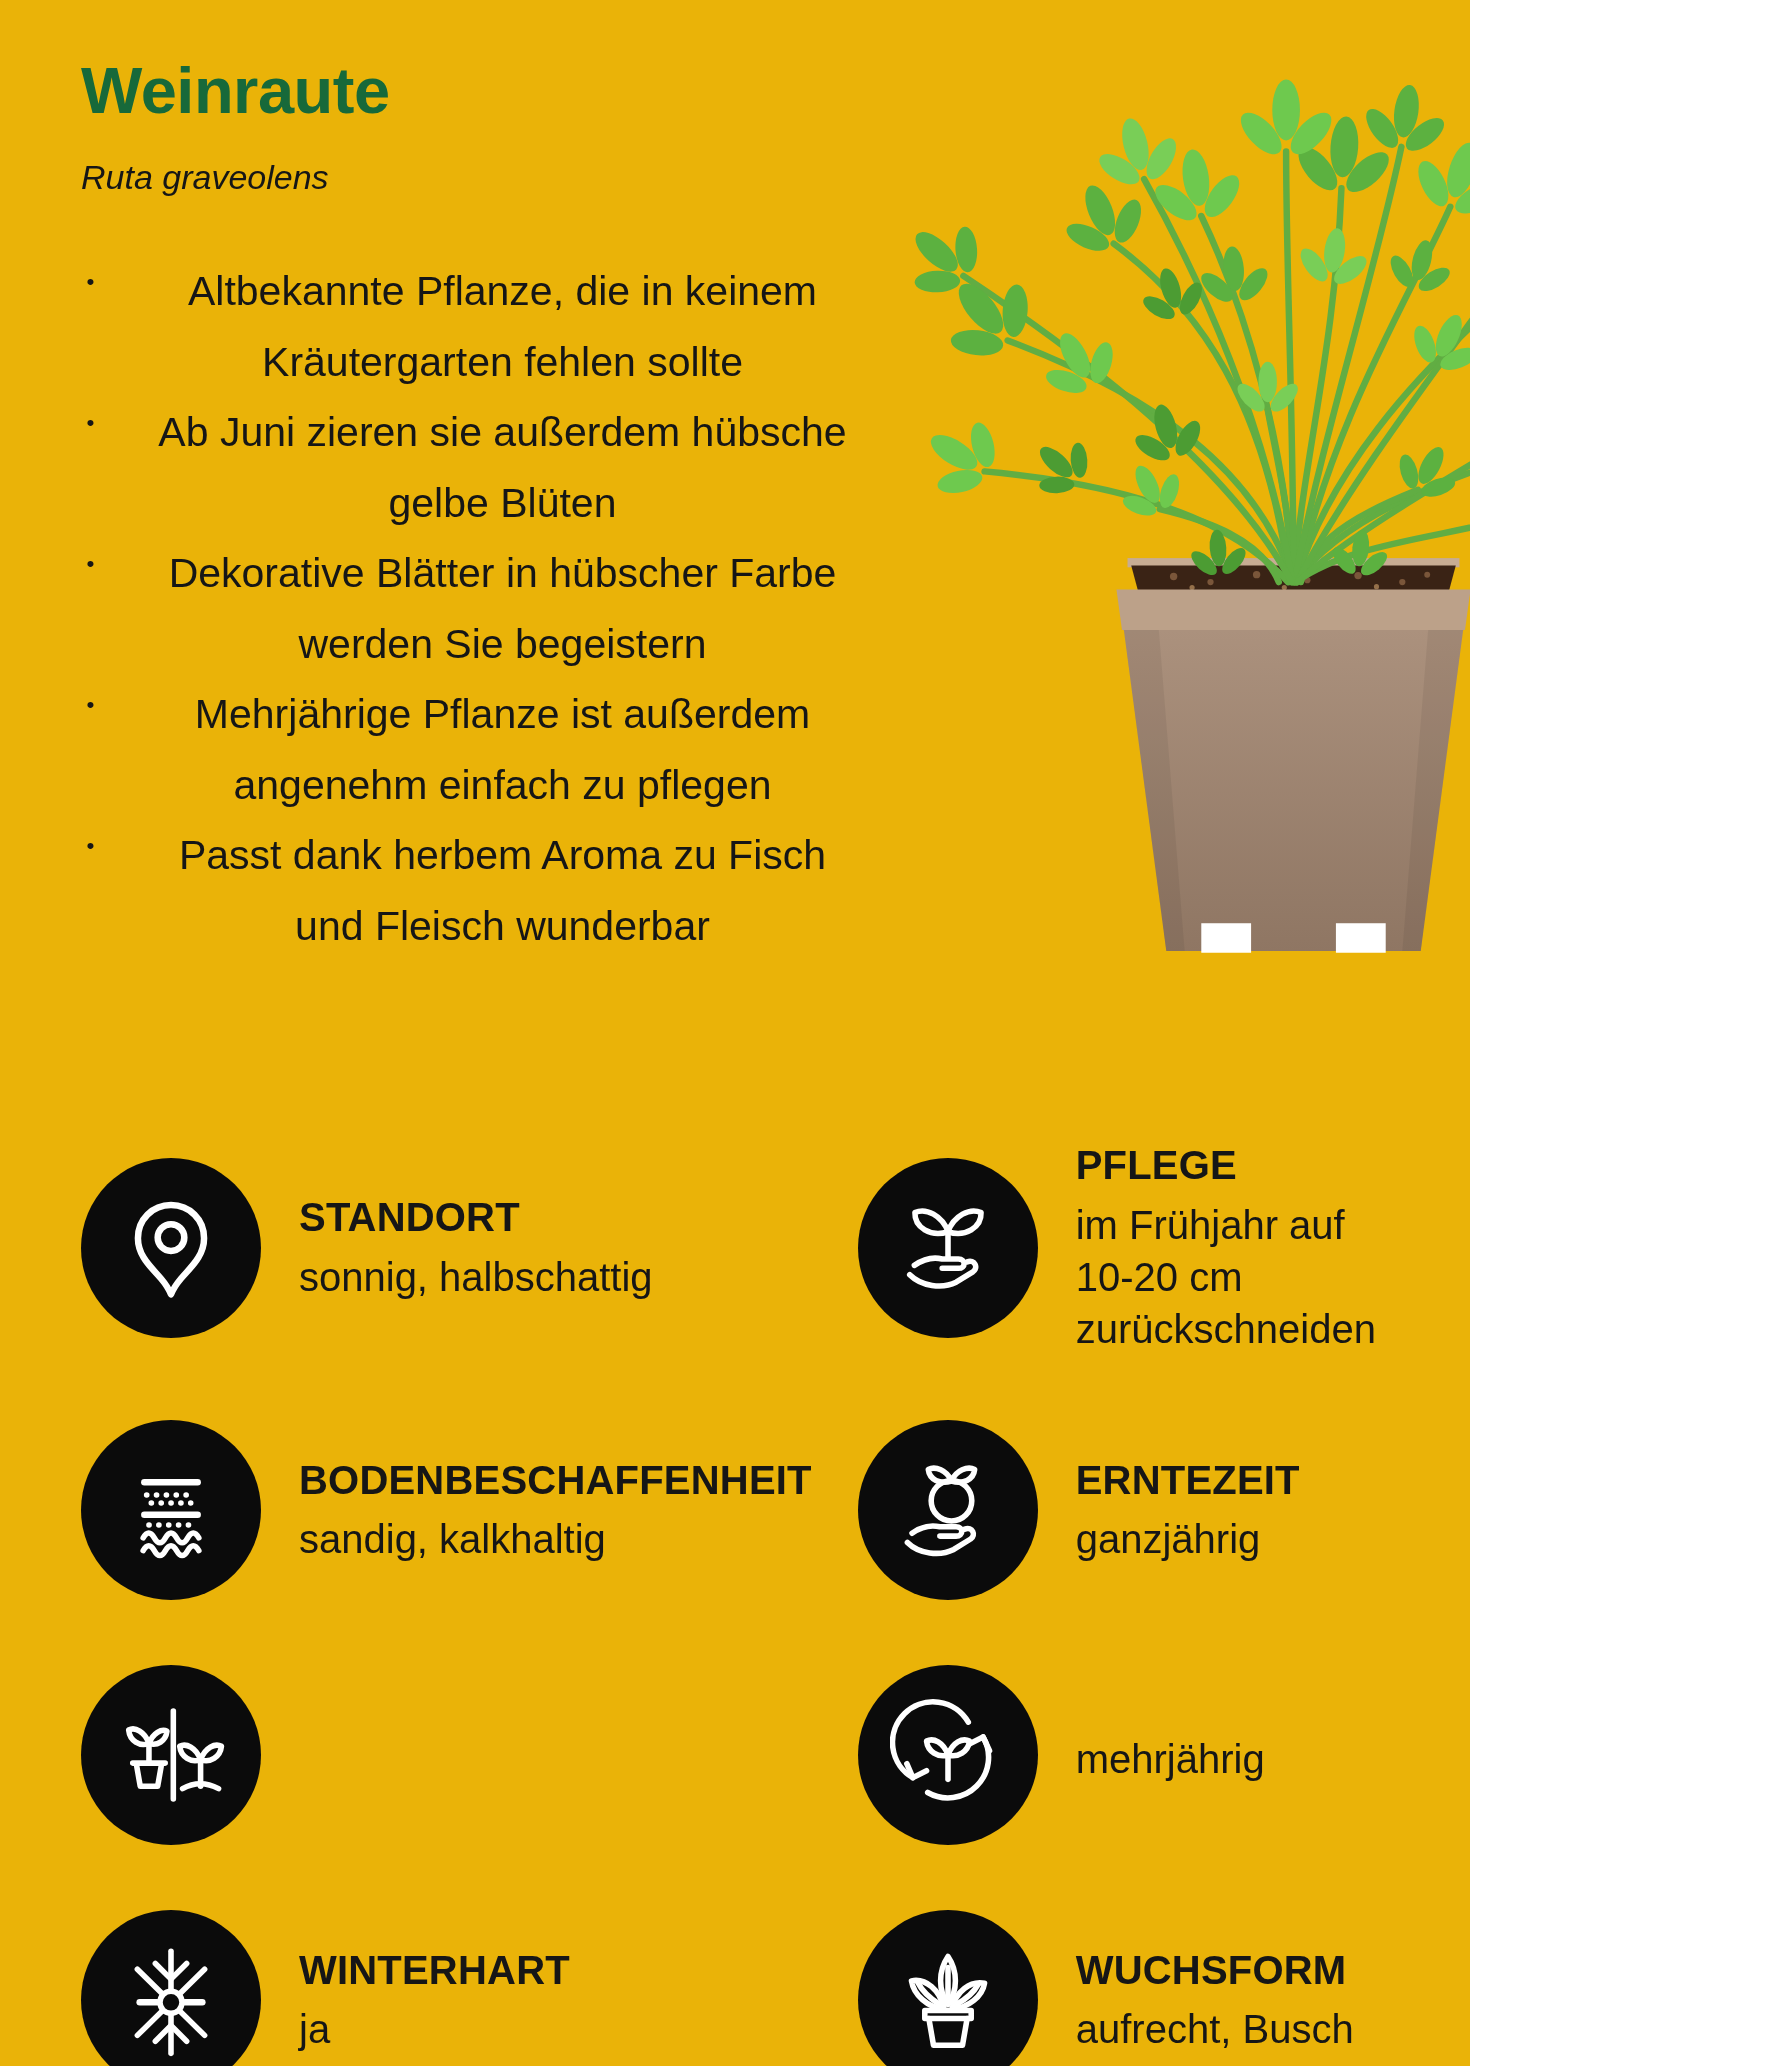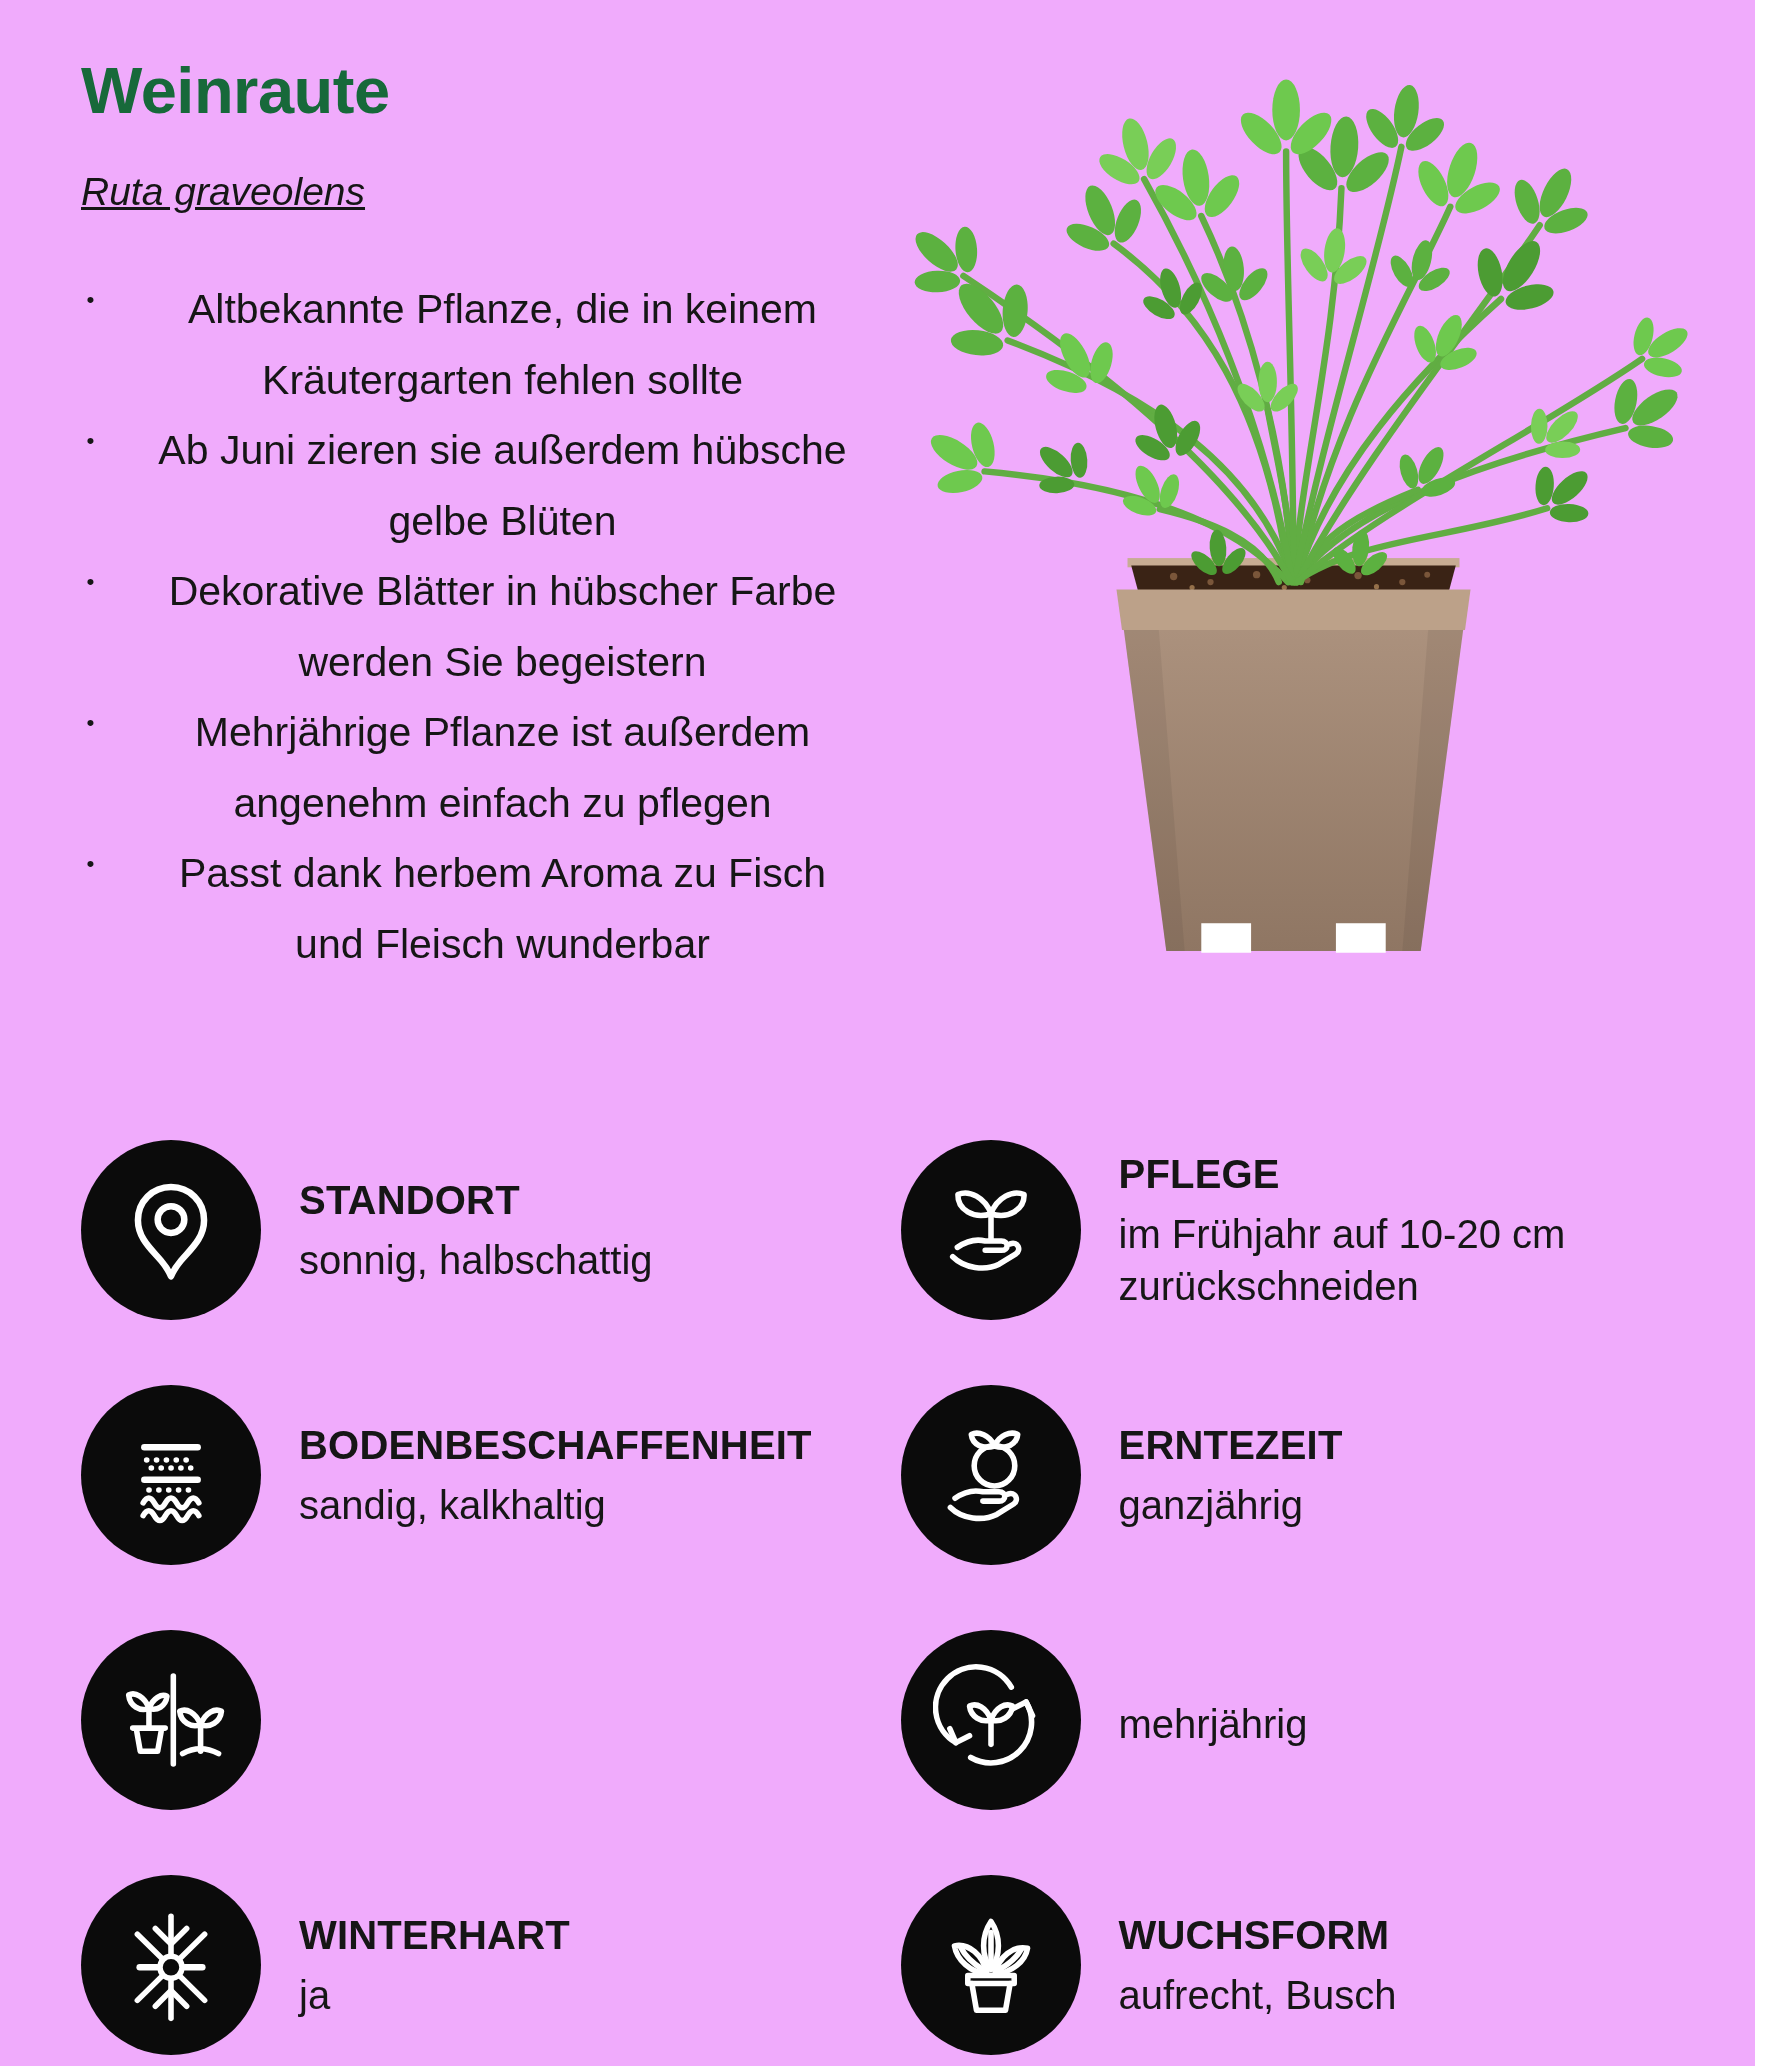--- a/index.html
+++ b/index.html
@@ -1,28 +1,28 @@
 <!DOCTYPE html>
 <html lang="de" style="font-size:7.4px"><head>
 <meta charset="utf-8">
 <style>
   html,body{margin:0;padding:0;background:#fff;}
   .page{
-    position:relative;width:1755px;height:2066px;background:#f0abfc;
+    position:relative;width:1470px;height:2066px;background:#eab308;
     box-sizing:border-box;padding:55px 81px 0 81px;overflow:hidden;
     font-family:"Liberation Sans","DejaVu Sans",sans-serif;color:#161616;
   }
   .header{display:flex;align-items:flex-start;}
   .intro{width:784px;flex:none;}
   .page-title{
     margin:0;font-size:65px;line-height:1.1;font-weight:700;
     color:#17693a;letter-spacing:-0.5px;
   }
   .latin-name{
-    margin:42px 0 0 0;font-size:39px;line-height:1.2;font-style:italic;font-weight:400;text-decoration:underline;
+    margin:30px 0 0 0;font-size:34px;line-height:1.2;font-style:italic;font-weight:400;
   }
   .bullets{
     list-style:none;margin:59px 0 0 0;padding:0;
     font-size:41px;line-height:1.72;
   }
   .bullets li{
     position:relative;padding-left:59px;white-space:pre-line;text-align:center;
   }
   .bullets li::before{
     content:"•";position:absolute;left:5.5px;top:0.30em;font-size:0.55em;color:#161616;

